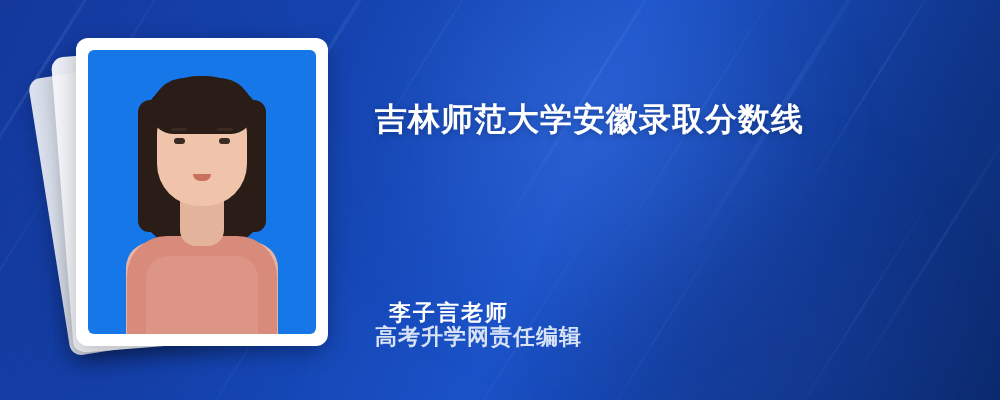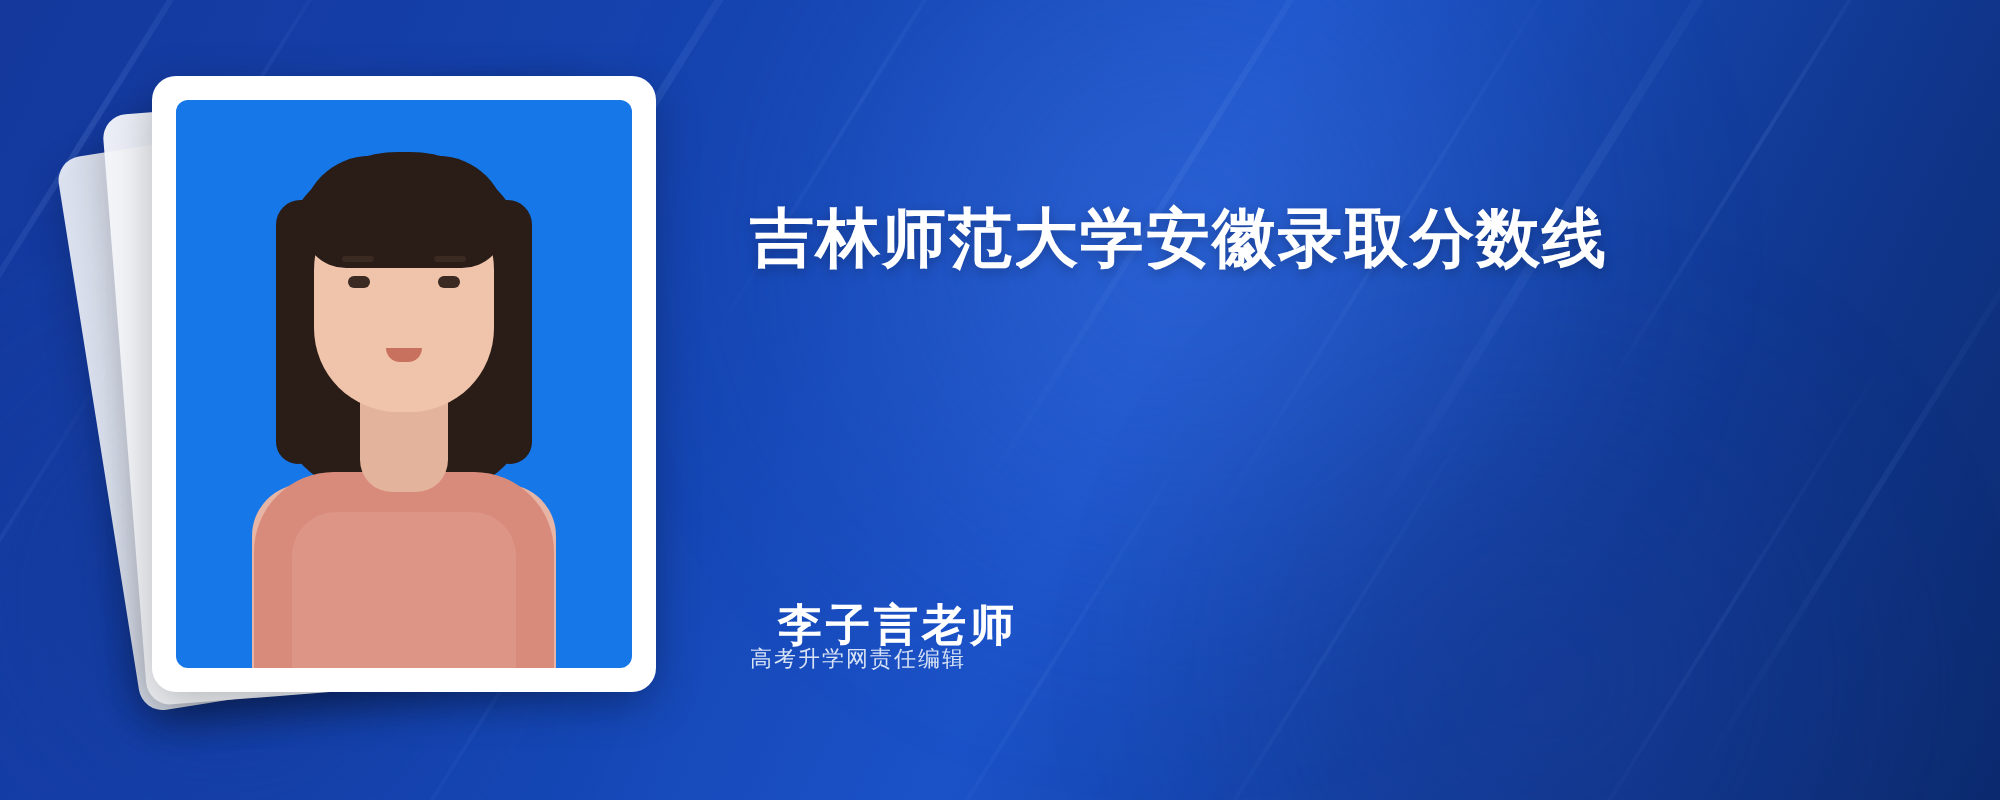--- a/index.html
+++ b/index.html
@@ -209,23 +209,24 @@
     font-size: 22px;
     font-weight: bold;
     color: #ffffff;
     letter-spacing: 2px;
     margin-top: 26px;
   }
   .subtitle {
     position: absolute;
     left: 0px;
     top: 322px;
-    font-size: 11px;
+    font-size: 22px;
     color: #d7e2f5;
     letter-spacing: 1px;
+    font-weight: bold;
   }
 </style>
 </head>
 <body>
 
 <div class="banner">
 
   <div class="glow glow-a"></div>
   <div class="glow glow-b"></div>
   <div class="glow glow-c"></div>

